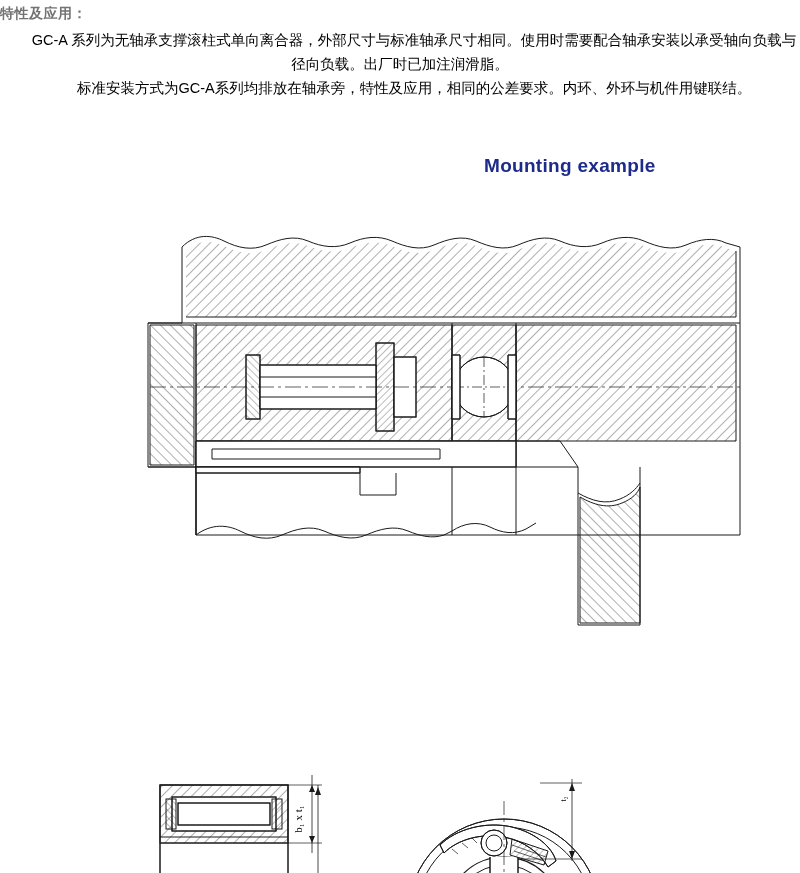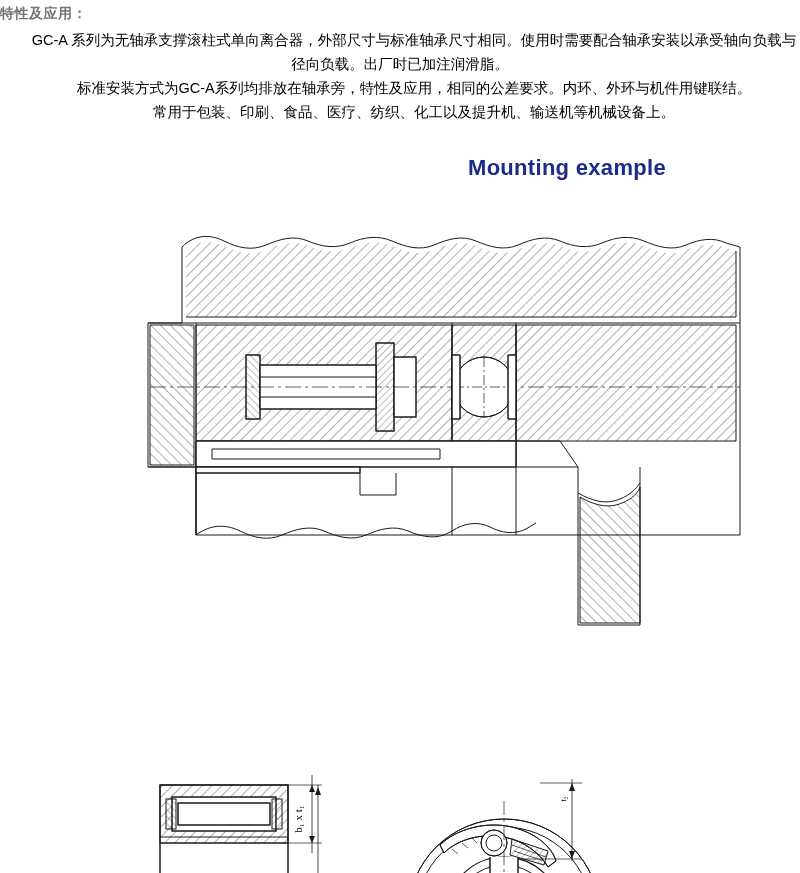--- a/index.html
+++ b/index.html
@@ -48,23 +48,23 @@
     position: absolute;
     left: 118px;
     top: 155px;
     font-size: 19px;
     font-weight: bold;
     color: #1d2b8a;
     letter-spacing: 1px;
   }
   .title-en {
     position: absolute;
-    left: 468px;
+    left: 484px;
     top: 155px;
-    font-size: 22px;
+    font-size: 19px;
     font-weight: bold;
     color: #1d2b8a;
     letter-spacing: 0.3px;
   }
 
   
   .drawing {
     position: absolute;
     left: 0;
     top: 205px;
@@ -86,21 +86,20 @@
 </style>
 </head>
 <body>
 
 <div class="page">
 
   <div class="heading">特性及应用：</div>
 
   <div class="para p1">GC-A 系列为无轴承支撑滚柱式单向离合器，外部尺寸与标准轴承尺寸相同。使用时需要配合轴承安装以承受轴向负载与径向负载。出厂时已加注润滑脂。</div>
   <div class="para p2">标准安装方式为GC-A系列均排放在轴承旁，特性及应用，相同的公差要求。内环、外环与机件用键联结。</div>
-  <div class="para p3">常用于包装、印刷、食品、医疗、纺织、化工以及提升机、输送机等机械设备上。</div>
 
   <div class="title-en">Mounting example</div>
 
   <div class="drawing">
     <svg width="800" height="668" viewBox="0 0 800 668" xmlns="http://www.w3.org/2000/svg">
       <defs>
         <pattern id="hatchA" width="7" height="7" patternTransform="rotate(45)" patternUnits="userSpaceOnUse">
           <line x1="0" y1="0" x2="0" y2="7" stroke="#1a1a1a" stroke-width="0.7"></line>
         </pattern>
         <pattern id="hatchB" width="7" height="7" patternTransform="rotate(-45)" patternUnits="userSpaceOnUse">

